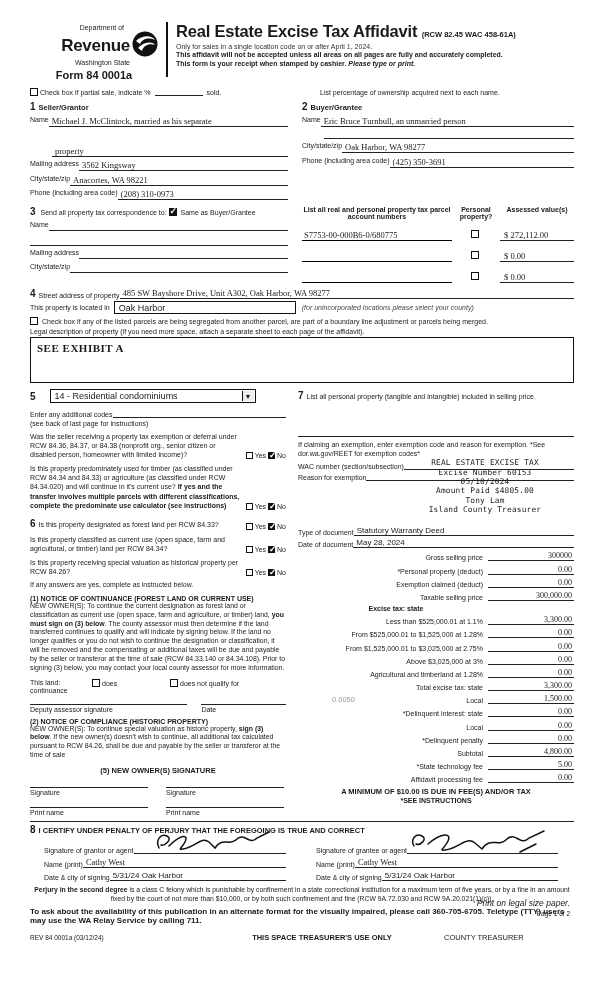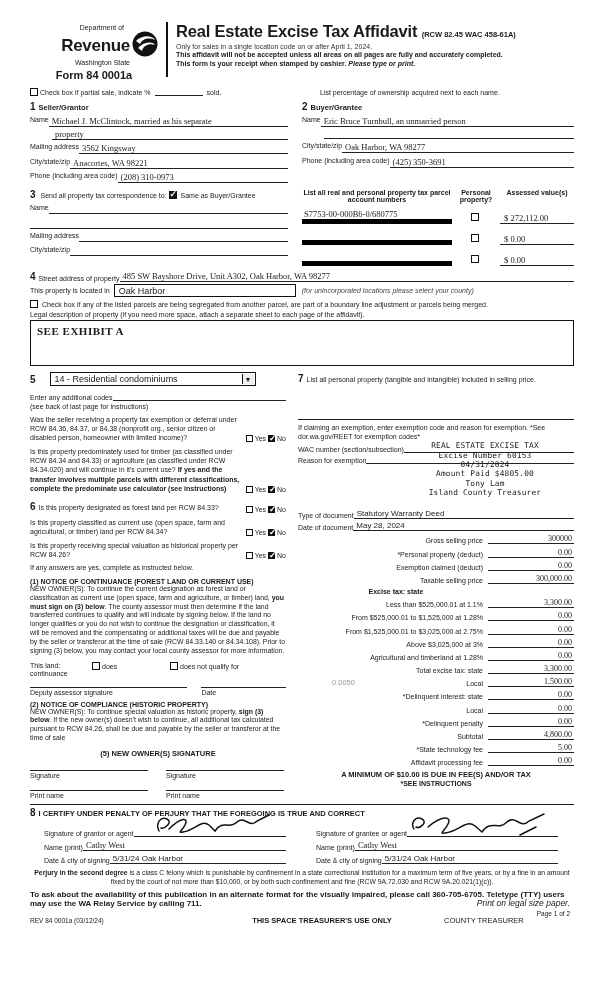--- a/index.html
+++ b/index.html
@@ -49,21 +49,21 @@
   .sec-h { font-size:7.5px; font-weight:bold; margin-bottom:2px; }
   .frow { display:flex; align-items:flex-start; font-size:7px; margin-top:3.5px; }
   .frow .fill { min-height:10px; }
 
   
   .sec3row { display:flex; margin-top:6px; }
   .parcels { flex:1; }
   .ph { display:flex; font-size:7px; font-weight:bold; text-align:center; }
   .ph1 { width:150px; } .ph2 { width:48px; } .ph3 { flex:1; }
   .prow { display:flex; align-items:flex-end; margin-top:3px; }
-  .pnum { width:150px; border-bottom:5px solid #000000; min-height:10px; padding-left:2px; }
+  .pnum { width:150px; border-bottom:1px solid #000000; min-height:10px; padding-left:2px; }
   .pcbc { width:48px; text-align:center; }
   .pval { flex:1; border-bottom:1px solid #222; min-height:10px; padding-left:4px; }
 
   
   .sec4 { margin-top:5px; font-size:7px; }
   .loc-row { display:flex; align-items:center; margin-top:2px; }
   .loc-box { border:1px solid #111; width:182px; height:13px; display:flex; align-items:center; padding-left:4px; font-size:9px; margin-left:4px; }
   .loc-note { font-style:italic; color:#444; margin-left:6px; }
   .legal-box { border:1.2px solid #111; height:46px; margin-top:2px; padding:4px 6px; }
   .legal-v { font-family:"Liberation Serif",serif; font-weight:bold; font-size:11px; letter-spacing:0.5px; }
@@ -169,21 +169,21 @@
     <div>List percentage of ownership acquired next to each name.</div>
   </div>
 
   <div class="sec12">
     <div class="col-l">
       <div class="sec-h"><span class="num">1</span><span>Seller/Grantor</span></div>
       <div class="frow">
           <span>Name</span>
           <span class="fill v">Michael J. McClintock, married as his separate</span>
         </div>
-      <div class="frow" style="margin-top:2px;">
+      <div class="frow" style="margin-top:19px;">
           <span class="fill v" style="margin-left:22px;">property</span>
         </div>
       <div class="frow">
           <span>Mailing address</span>
           <span class="fill v">3562 Kingsway</span>
         </div>
       <div class="frow">
           <span>City/state/zip</span>
           <span class="fill v">Anacortes, WA 98221</span>
         </div>
@@ -367,21 +367,21 @@
           <span>WAC number (section/subsection)</span>
           <span class="fill"></span>
         </div>
         <div class="fl" style="font-size:7px; margin-top:2px;">
           <span>Reason for exemption</span>
           <span class="fill"></span>
         </div>
         <div class="stamp">
           <div>REAL ESTATE EXCISE TAX</div>
           <div>Excise Number 60153</div>
-          <div>04/31/2024</div>
+          <div>05/10/2024</div>
           <div>Amount Paid $4805.00</div>
           <div>Tony Lam</div>
           <div>Island County Treasurer</div>
         </div>
       </div>
 
       <div class="doc-row">
         <span>Type of document</span>
         <span class="fill" style="font-size:8px;">Statutory Warranty Deed</span>
       </div>

